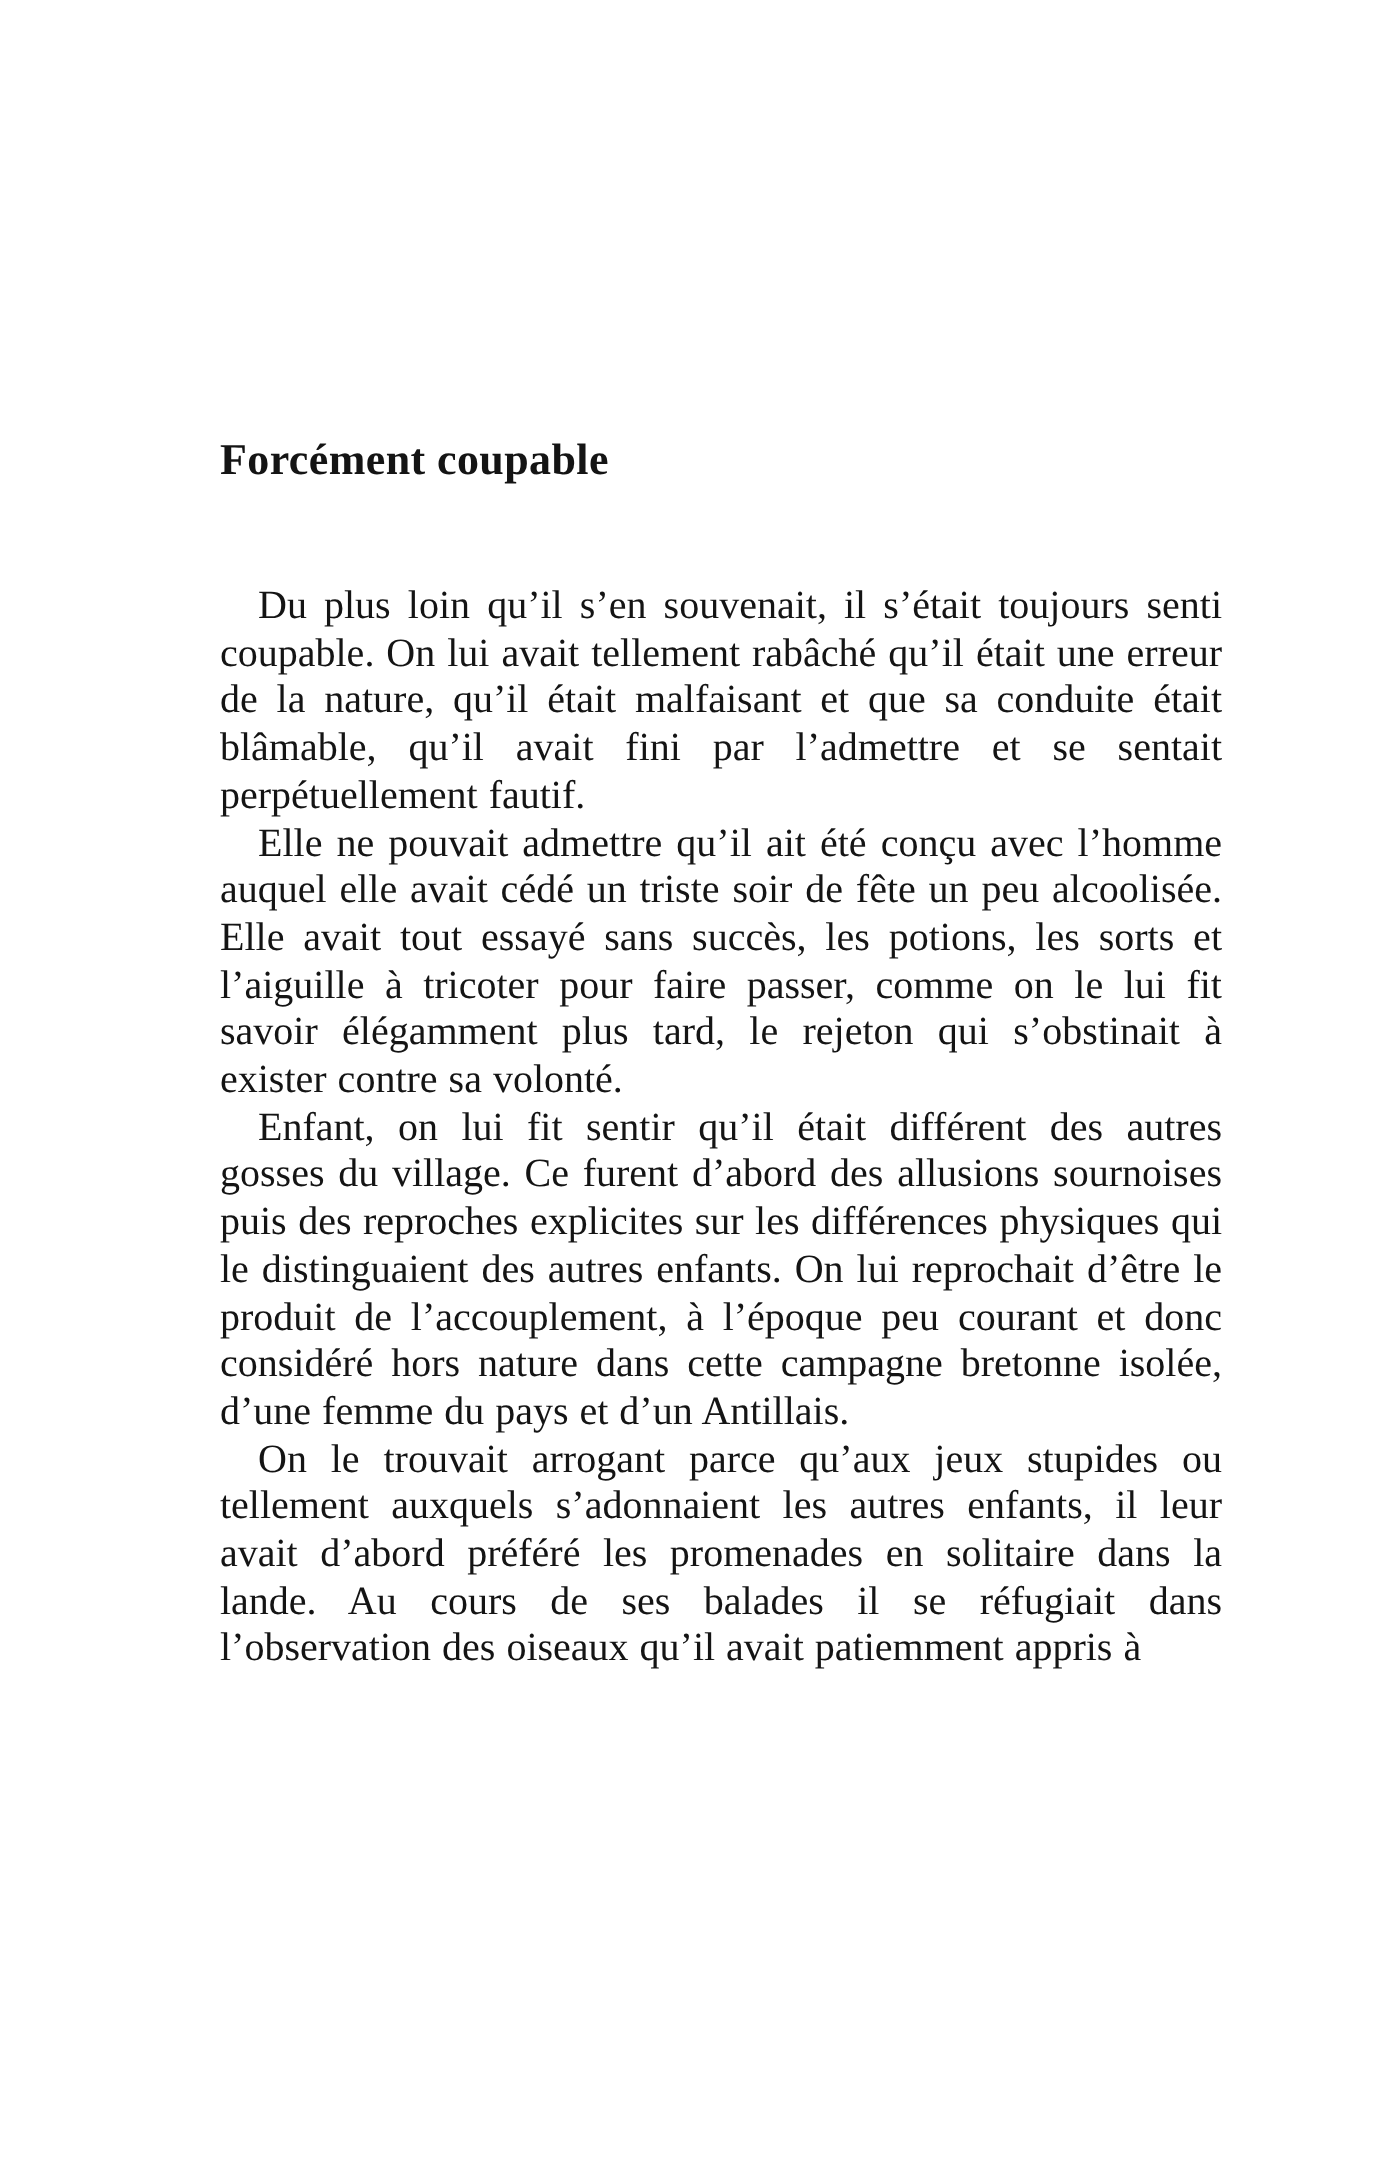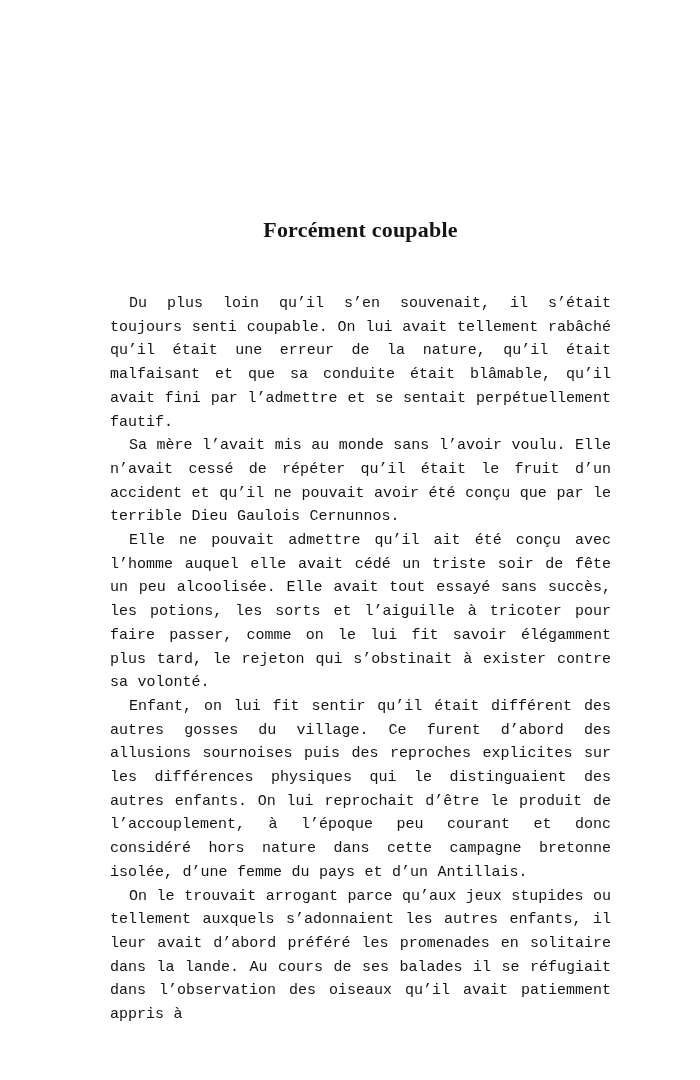--- a/index.html
+++ b/index.html
@@ -21,41 +21,38 @@
     left: 110px;
     top: 216px;
     width: 501px;
   }
 
   .title {
     margin: 0 0 48px 0;
     font-size: 22px;
     line-height: 28px;
     font-weight: 700;
-    text-align: center;
     letter-spacing: 0.2px;
   }
 
   .body p {
     margin: 0;
-    font-size: 15px;
+    font-size: 20px;
     line-height: 23.7px;
     text-align: justify;
     text-indent: 19px;
     word-spacing: 0.5px;
-    font-family: Liberation Mono, monospace;
   }
 </style>
 </head>
 <body>
 
 <div class="page">
   <div class="text-block">
     <h1 class="title">Forcément coupable</h1>
     <div class="body">
       <p>Du plus loin qu’il s’en souvenait, il s’était toujours senti coupable. On lui avait tellement rabâché qu’il était une erreur de la nature, qu’il était malfaisant et que sa conduite était blâmable, qu’il avait fini par l’admettre et se sentait perpétuellement fautif.</p>
-      <p>Sa mère l’avait mis au monde sans l’avoir voulu. Elle n’avait cessé de répéter qu’il était le fruit d’un accident et qu’il ne pouvait avoir été conçu que par le terrible Dieu Gaulois Cernunnos.</p>
       <p>Elle ne pouvait admettre qu’il ait été conçu avec l’homme auquel elle avait cédé un triste soir de fête un peu alcoolisée. Elle avait tout essayé sans succès, les potions, les sorts et l’aiguille à tricoter pour faire passer, comme on le lui fit savoir élégamment plus tard, le rejeton qui s’obstinait à exister contre sa volonté.</p>
       <p>Enfant, on lui fit sentir qu’il était différent des autres gosses du village. Ce furent d’abord des allusions sournoises puis des reproches explicites sur les différences physiques qui le distinguaient des autres enfants. On lui reprochait d’être le produit de l’accouplement, à l’époque peu courant et donc considéré hors nature dans cette campagne bretonne isolée, d’une femme du pays et d’un Antillais.</p>
       <p>On le trouvait arrogant parce qu’aux jeux stupides ou tellement auxquels s’adonnaient les autres enfants, il leur avait d’abord préféré les promenades en solitaire dans la lande. Au cours de ses balades il se réfugiait dans l’observation des oiseaux qu’il avait patiemment appris à</p>
     </div>
   </div>
 </div>
 
 </body></html>

